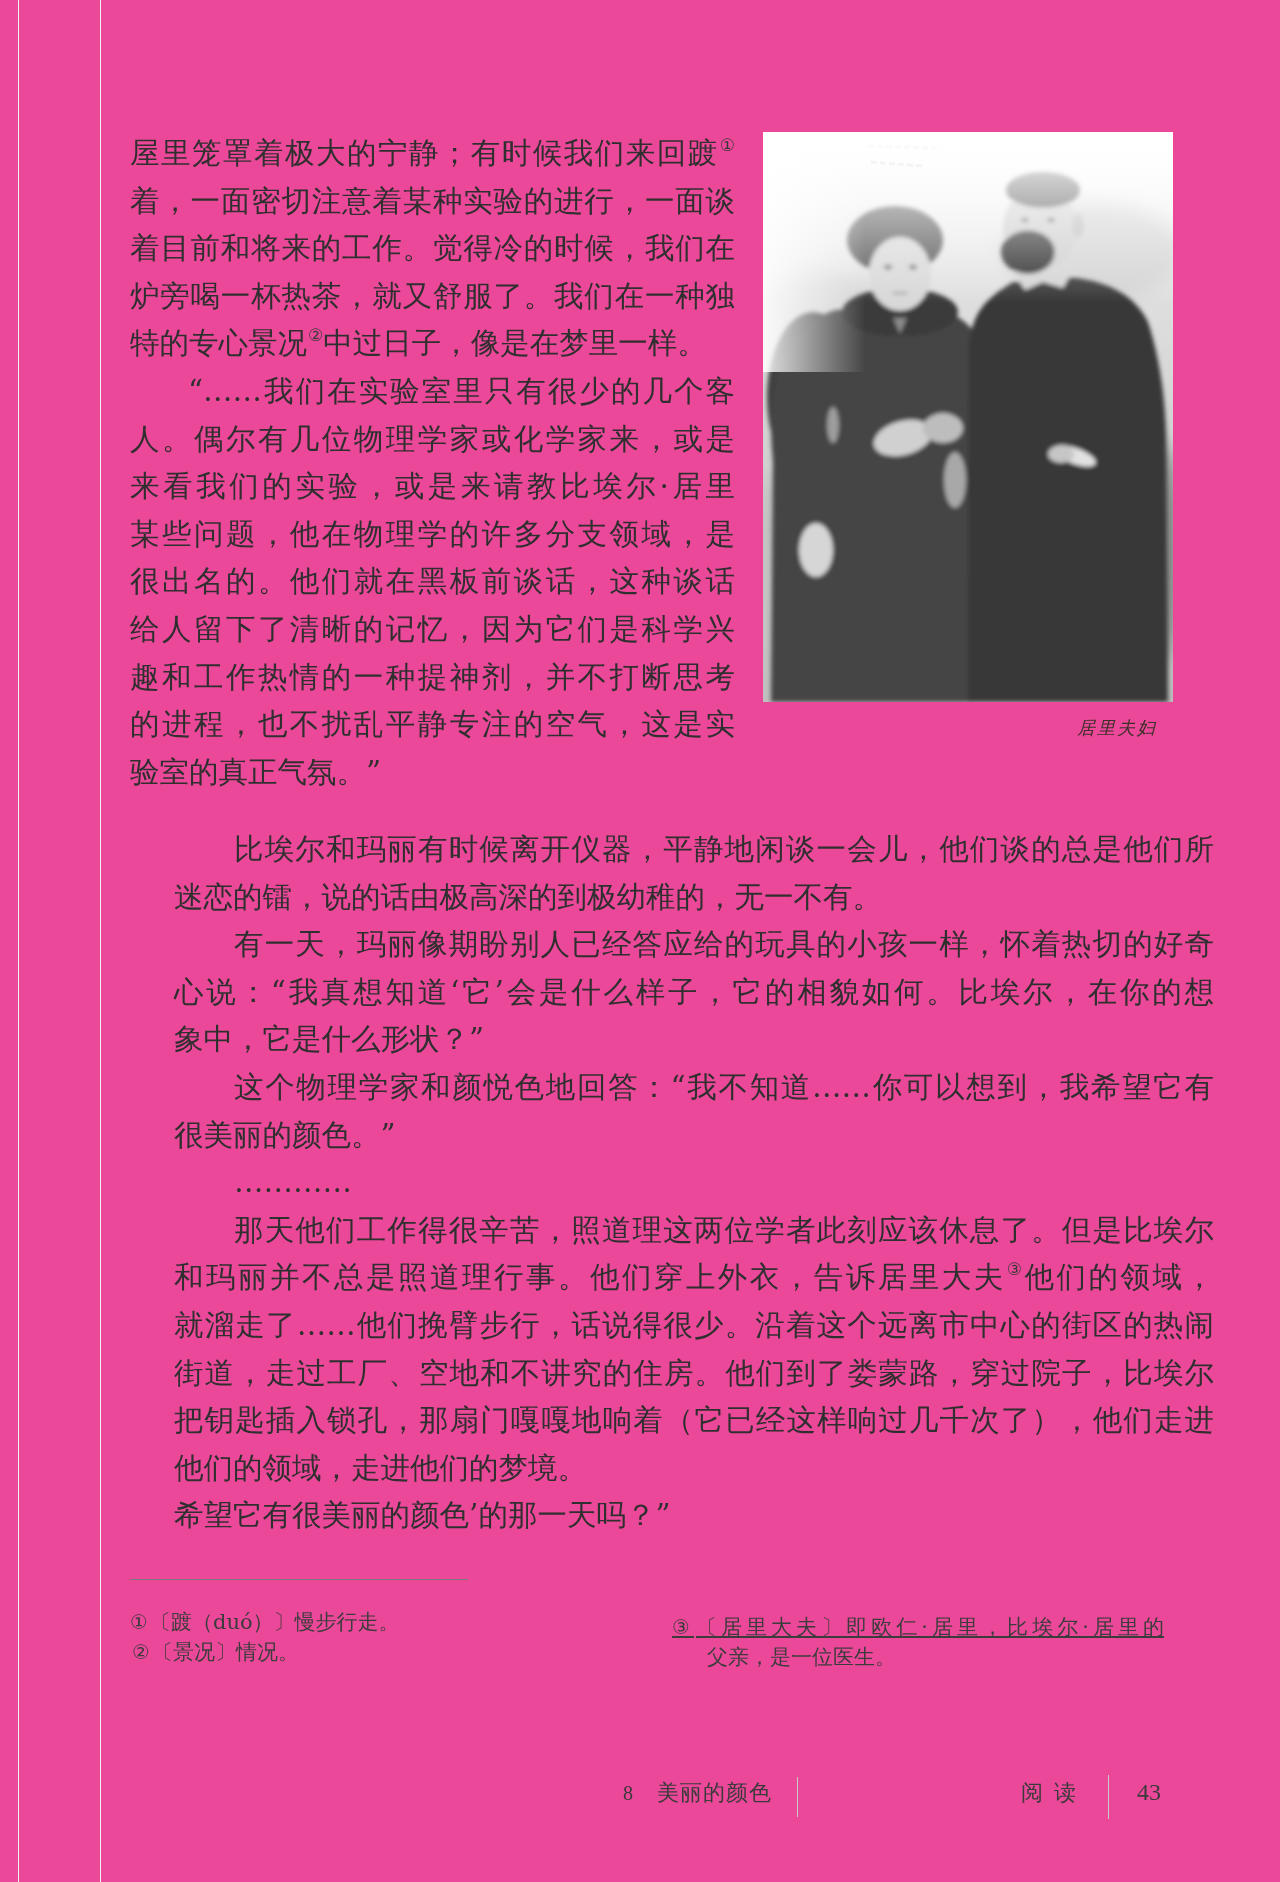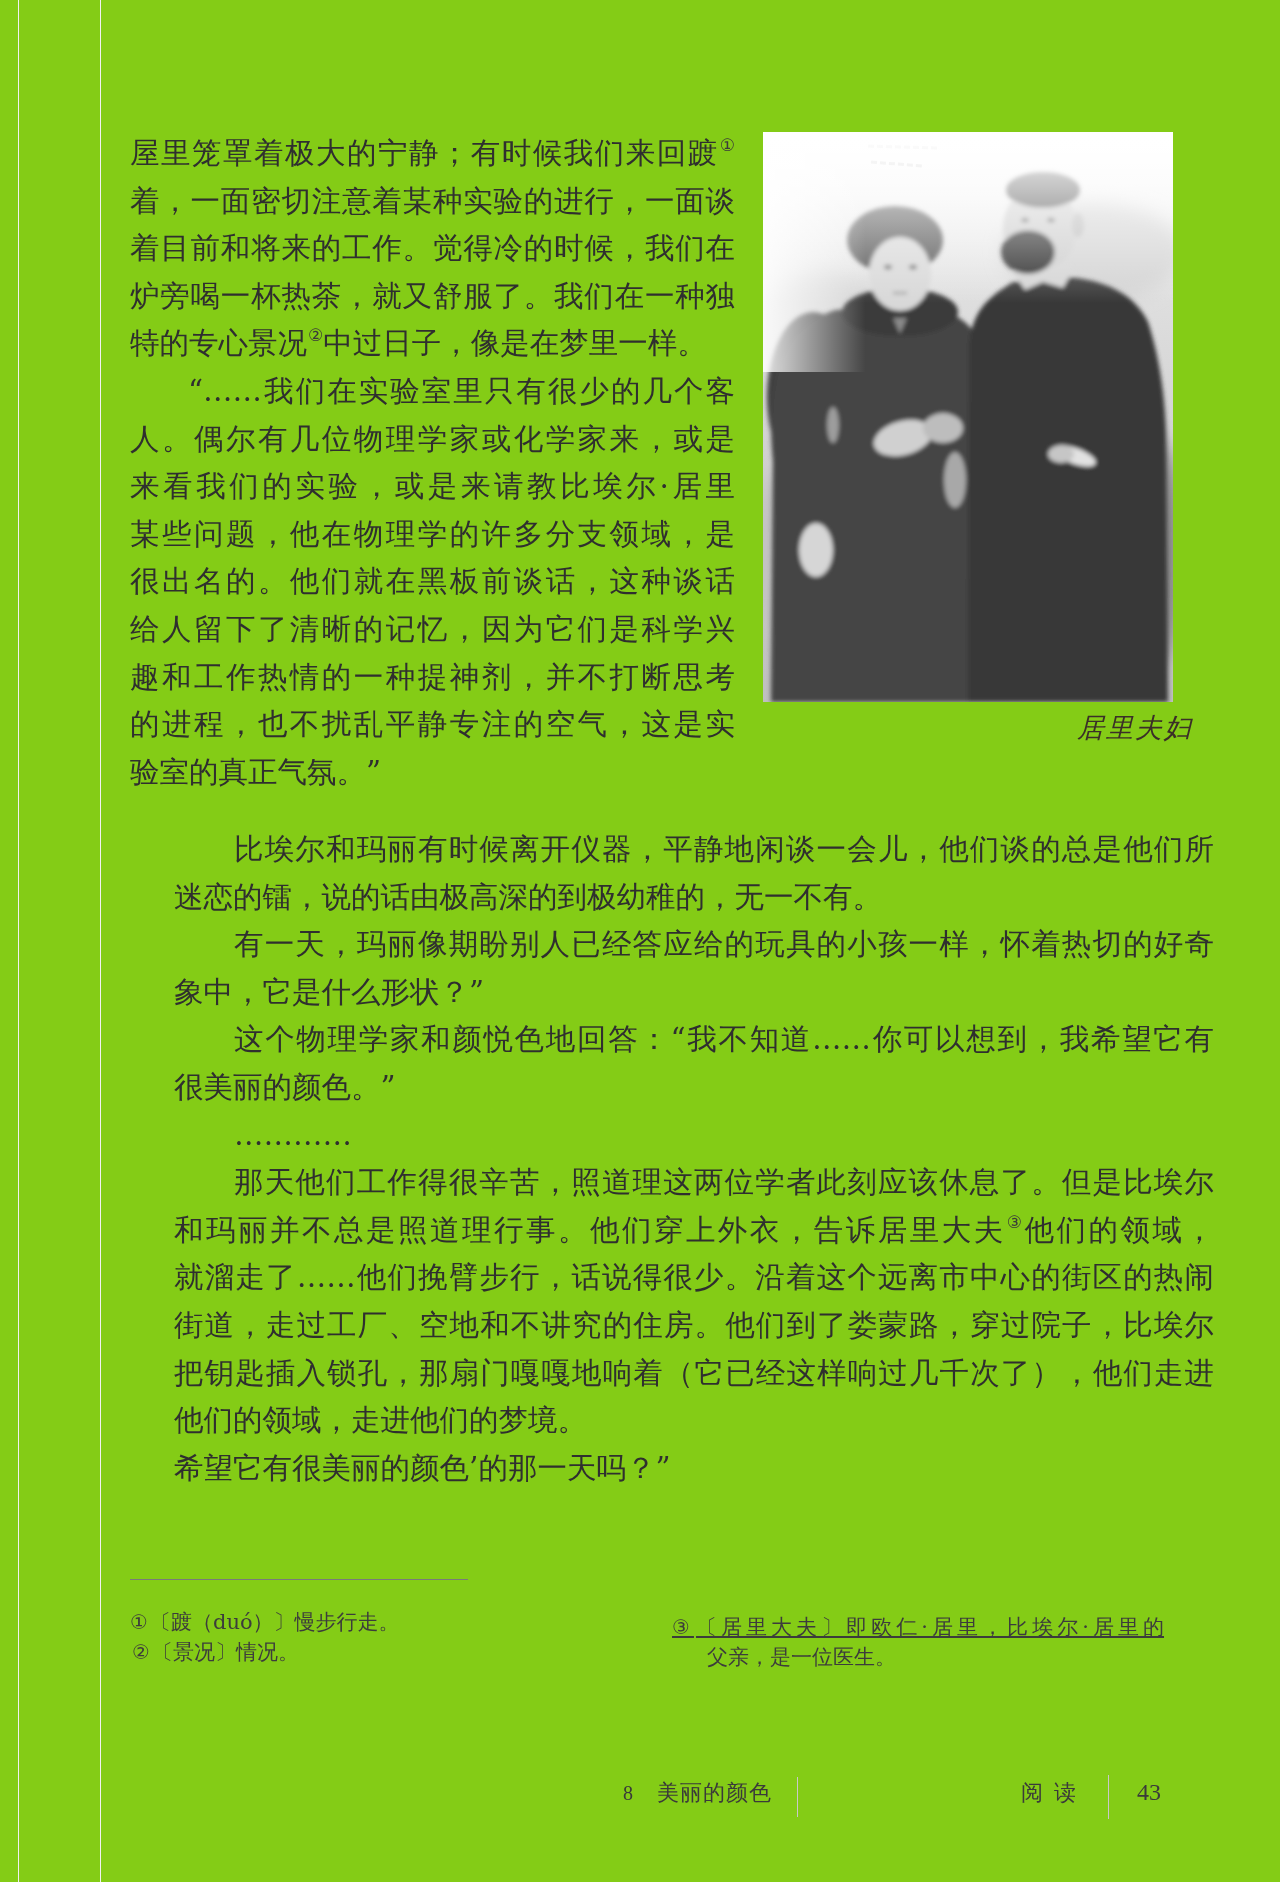--- a/index.html
+++ b/index.html
@@ -1,20 +1,20 @@
 <!DOCTYPE html>
 <html><head>
 <meta charset="utf-8">
 <style>
   html, body { margin: 0; padding: 0; background: #ffffff; }
   .page {
     position: relative;
     width: 1280px;
     height: 1882px;
-    background: #84cc16;
+    background: #ec4899;
     overflow: hidden;
     font-family: "DejaVu Serif", "Liberation Serif", serif;
     color: #2f2f2f;
   }
   .edge-line { position: absolute; top: 0; width: 1px; height: 1882px; background: #f1f1f1; }
 
   .col { position: absolute; left: 130px; }
   .col-narrow { top: 130px; width: 605px; }
   .col-wide { top: 826px; width: 1040px; margin-left: 44px; }
 
@@ -34,21 +34,21 @@
     vertical-align: 12px;
     font-family: "DejaVu Sans", sans-serif;
     color: #3a3a3a;
     margin-left: 1px;
   }
 
   .photo { position: absolute; left: 763px; top: 132px; width: 410px; height: 570px; }
   .photo svg { display: block; }
   .caption {
     position: absolute; left: 1077px; top: 713px;
-    font-size: 27px; line-height: 30px;
+    font-size: 18px; line-height: 30px;
     font-style: italic; letter-spacing: 2px;
     color: #3b2f28;
   }
 
   .fn-rule { position: absolute; left: 130px; top: 1579px; width: 338px; height: 1px; background: #7a7a7a; }
   .fn { position: absolute; font-size: 21px; line-height: 30px; color: #3c3c3c; white-space: nowrap; }
   .fn .mk { font-family: "DejaVu Sans", sans-serif; font-size: 20px; margin-right: 2px; }
   .fn1 { left: 130px; top: 1607px; }
   .fn2 { left: 132px; top: 1637px; }
   .fn3a { left: 672px; top: 1612px; width: 492px; text-align: justify; text-align-last: justify; white-space: normal; text-decoration: underline; }
@@ -160,20 +160,21 @@
       <rect x="0" y="0" width="410" height="570" fill="url(#topFade)"></rect>
       <rect x="0" y="0" width="410" height="240" fill="url(#leftFade)"></rect>
     </svg>
   </div>
   <div class="caption">居里夫妇</div>
 
   <div class="col col-wide">
     <div class="ln j ind">比埃尔和玛丽有时候离开仪器，平静地闲谈一会儿，他们谈的总是他们所</div>
     <div class="ln">迷恋的镭，说的话由极高深的到极幼稚的，无一不有。</div>
     <div class="ln j ind">有一天，玛丽像期盼别人已经答应给的玩具的小孩一样，怀着热切的好奇</div>
+    <div class="ln j">心说：“我真想知道‘它’会是什么样子，它的相貌如何。比埃尔，在你的想</div>
     <div class="ln">象中，它是什么形状？”</div>
     <div class="ln j ind">这个物理学家和颜悦色地回答：“我不知道……你可以想到，我希望它有</div>
     <div class="ln">很美丽的颜色。”</div>
     <div class="ln ind">…………</div>
     <div class="ln j ind">那天他们工作得很辛苦，照道理这两位学者此刻应该休息了。但是比埃尔</div>
     <div class="ln j"><span>和玛丽并不总是照道理行事。他们穿上外衣，告诉居里大夫</span><sup class="fn-ref">③</sup><span>他们的领域，</span></div>
     <div class="ln j">就溜走了……他们挽臂步行，话说得很少。沿着这个远离市中心的街区的热闹</div>
     <div class="ln j">街道，走过工厂、空地和不讲究的住房。他们到了娄蒙路，穿过院子，比埃尔</div>
     <div class="ln j">把钥匙插入锁孔，那扇门嘎嘎地响着（它已经这样响过几千次了），他们走进</div>
     <div class="ln">他们的领域，走进他们的梦境。</div>

